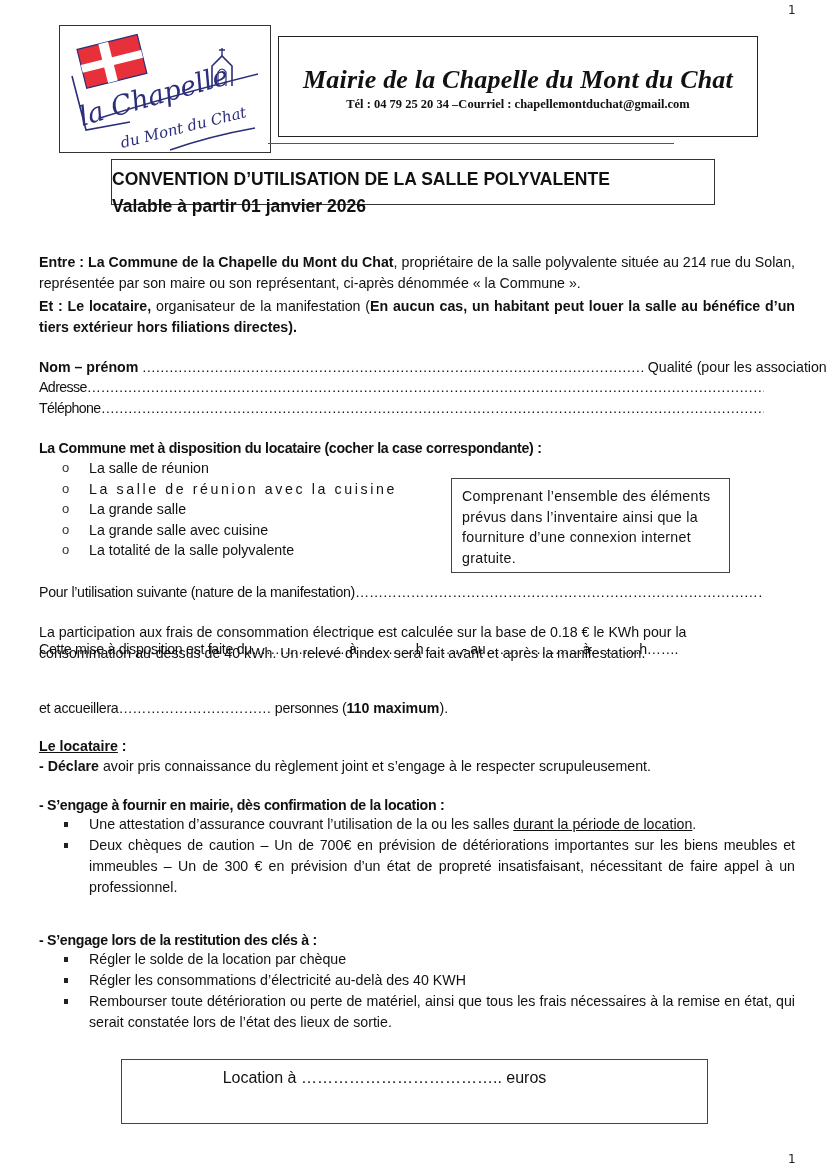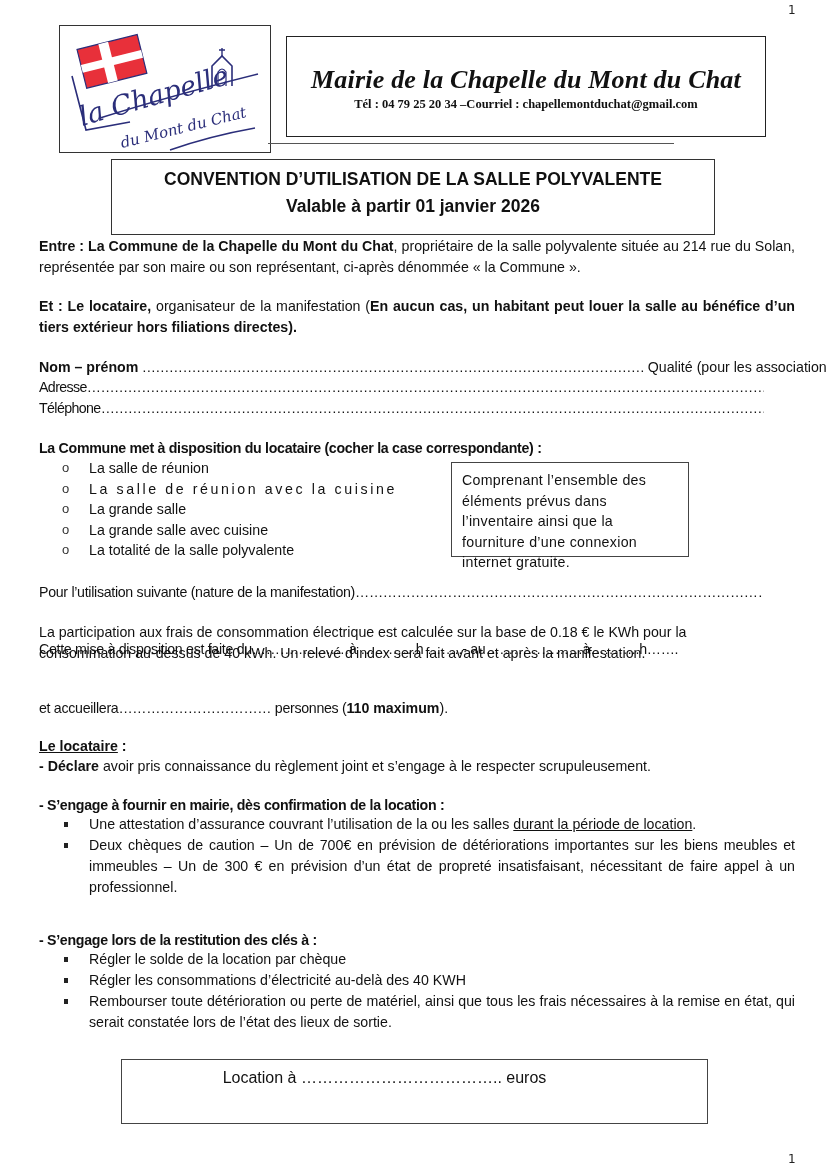--- a/index.html
+++ b/index.html
@@ -1,34 +1,34 @@
 <!DOCTYPE html>
 <html><head>
 <meta charset="utf-8">
 <style>
   html, body { margin: 0; padding: 0; background: #ffffff; }
   body { width: 827px; height: 1169px; position: relative; overflow: hidden;
          font-family: "Liberation Sans", "DejaVu Sans", sans-serif; color: #111; }
   .abs { position: absolute; }
   .pagenum { font-family: "DejaVu Sans", sans-serif; font-size: 12px; color: #222; }
   .logo-box { left: 59px; top: 25px; width: 210px; height: 126px; border: 1.5px solid #333; background: #fff; overflow: hidden; }
-  .header-box { left: 278px; top: 36px; width: 478px; height: 99px; border: 1.5px solid #222; text-align: center; margin-left: 8px; }
+  .header-box { left: 278px; top: 36px; width: 478px; height: 99px; border: 1.5px solid #222; text-align: center; }
   .header-title { font-family: "Liberation Serif", "DejaVu Serif", serif; font-style: italic; font-weight: bold; font-size: 26px; margin-top: 28px; letter-spacing: 0.2px; }
   .header-contact { font-family: "Liberation Serif", "DejaVu Serif", serif; font-weight: bold; font-size: 12.5px; margin-top: 2px; }
   .rule1 { left: 268px; top: 143px; width: 406px; height: 0; border-top: 1.5px solid #555; }
-  .title-box { left: 111px; top: 159px; width: 604px; height: 76px; border: 1.5px solid #333; text-align: center; font-weight: bold; font-size: 17.5px; line-height: 27px; padding-top: 6px; box-sizing: border-box; }
+  .title-box { left: 111px; top: 159px; width: 604px; height: 46px; border: 1.5px solid #333; font-weight: bold; font-size: 17.5px; line-height: 27px; padding-top: 6px; box-sizing: border-box; }
   .para { left: 39px; width: 756px; font-size: 14.2px; line-height: 21px; }
   .justify { text-align: justify; text-align-last: left; }
   b { font-weight: bold; }
   u { }
   .opt-list { left: 62px; top: 458px; width: 360px; font-size: 14.2px; line-height: 20.6px; }
   .opt { display: flex; align-items: center; }
   .opt .bullet { width: 27px; font-size: 13px; color: #333; }
   .opt.spaced .lbl { letter-spacing: 2.6px; }
-  .note-box { left: 451px; top: 462px; width: 238px; height: 95px; border: 1.5px solid #444; font-size: 14.2px; line-height: 20.5px; padding: 7px 10px; box-sizing: border-box; letter-spacing: 0.3px; }
+  .note-box { left: 451px; top: 478px; width: 279px; height: 95px; border: 1.5px solid #444; font-size: 14.2px; line-height: 20.5px; padding: 7px 10px; box-sizing: border-box; letter-spacing: 0.3px; }
   .blist { margin: 0; padding: 0; list-style: none; }
   .blist li { position: relative; padding-left: 50px; }
   .blist li .sq { position: absolute; left: 25px; top: 8px; width: 4px; height: 5px; background: #222; }
   .loc-box { left: 121px; top: 1059px; width: 587px; height: 65px; border: 1.5px solid #444; font-size: 16px; text-align: center; padding-top: 9px; box-sizing: border-box; padding-right: 60px; }
 </style>
 </head>
 <body>
 
 <div class="abs pagenum" style="left:788px; top:3px;">1</div>
 <div class="abs pagenum" style="left:788px; top:1152px;">1</div>
@@ -60,21 +60,21 @@
   <div class="header-title">Mairie de la Chapelle du Mont du Chat</div>
   <div class="header-contact">Tél : 04 79 25 20 34 –Courriel : chapellemontduchat@gmail.com</div>
 </div>
 <div class="abs rule1"></div>
 
 <div class="abs title-box">
   <div>CONVENTION D’UTILISATION DE LA SALLE POLYVALENTE</div>
   <div>Valable à partir 01 janvier 2026</div>
 </div>
 
-<div class="abs para justify" style="top:236px;">
+<div class="abs para justify" style="top:252px;">
   <b>Entre : </b><b>La Commune de la Chapelle du Mont du Chat</b><span>, propriétaire de la salle polyvalente située au 214 rue du Solan, représentée par son maire ou son représentant, ci-après dénommée « la Commune ».</span>
 </div>
 <div class="abs para justify" style="top:296px;">
   <b>Et : Le locataire,</b><span> organisateur de la manifestation (</span><b>En aucun cas, un habitant peut louer la salle au bénéfice d’un tiers  extérieur hors filiations directes).</b>
 </div>
 
 <div class="abs para" style="top:357px; white-space:nowrap;">
   <b>Nom – prénom</b><span style="letter-spacing:-0.6px;"> ………………………………………………………………………………………………… </span><span>Qualité (pour les associations)</span>
 </div>
 <div class="abs para" style="top:377px; white-space:nowrap; overflow:hidden; width:725px; letter-spacing:-0.6px;">Adresse……………………………………………………………………………………………………………………………………………………………………</div>

